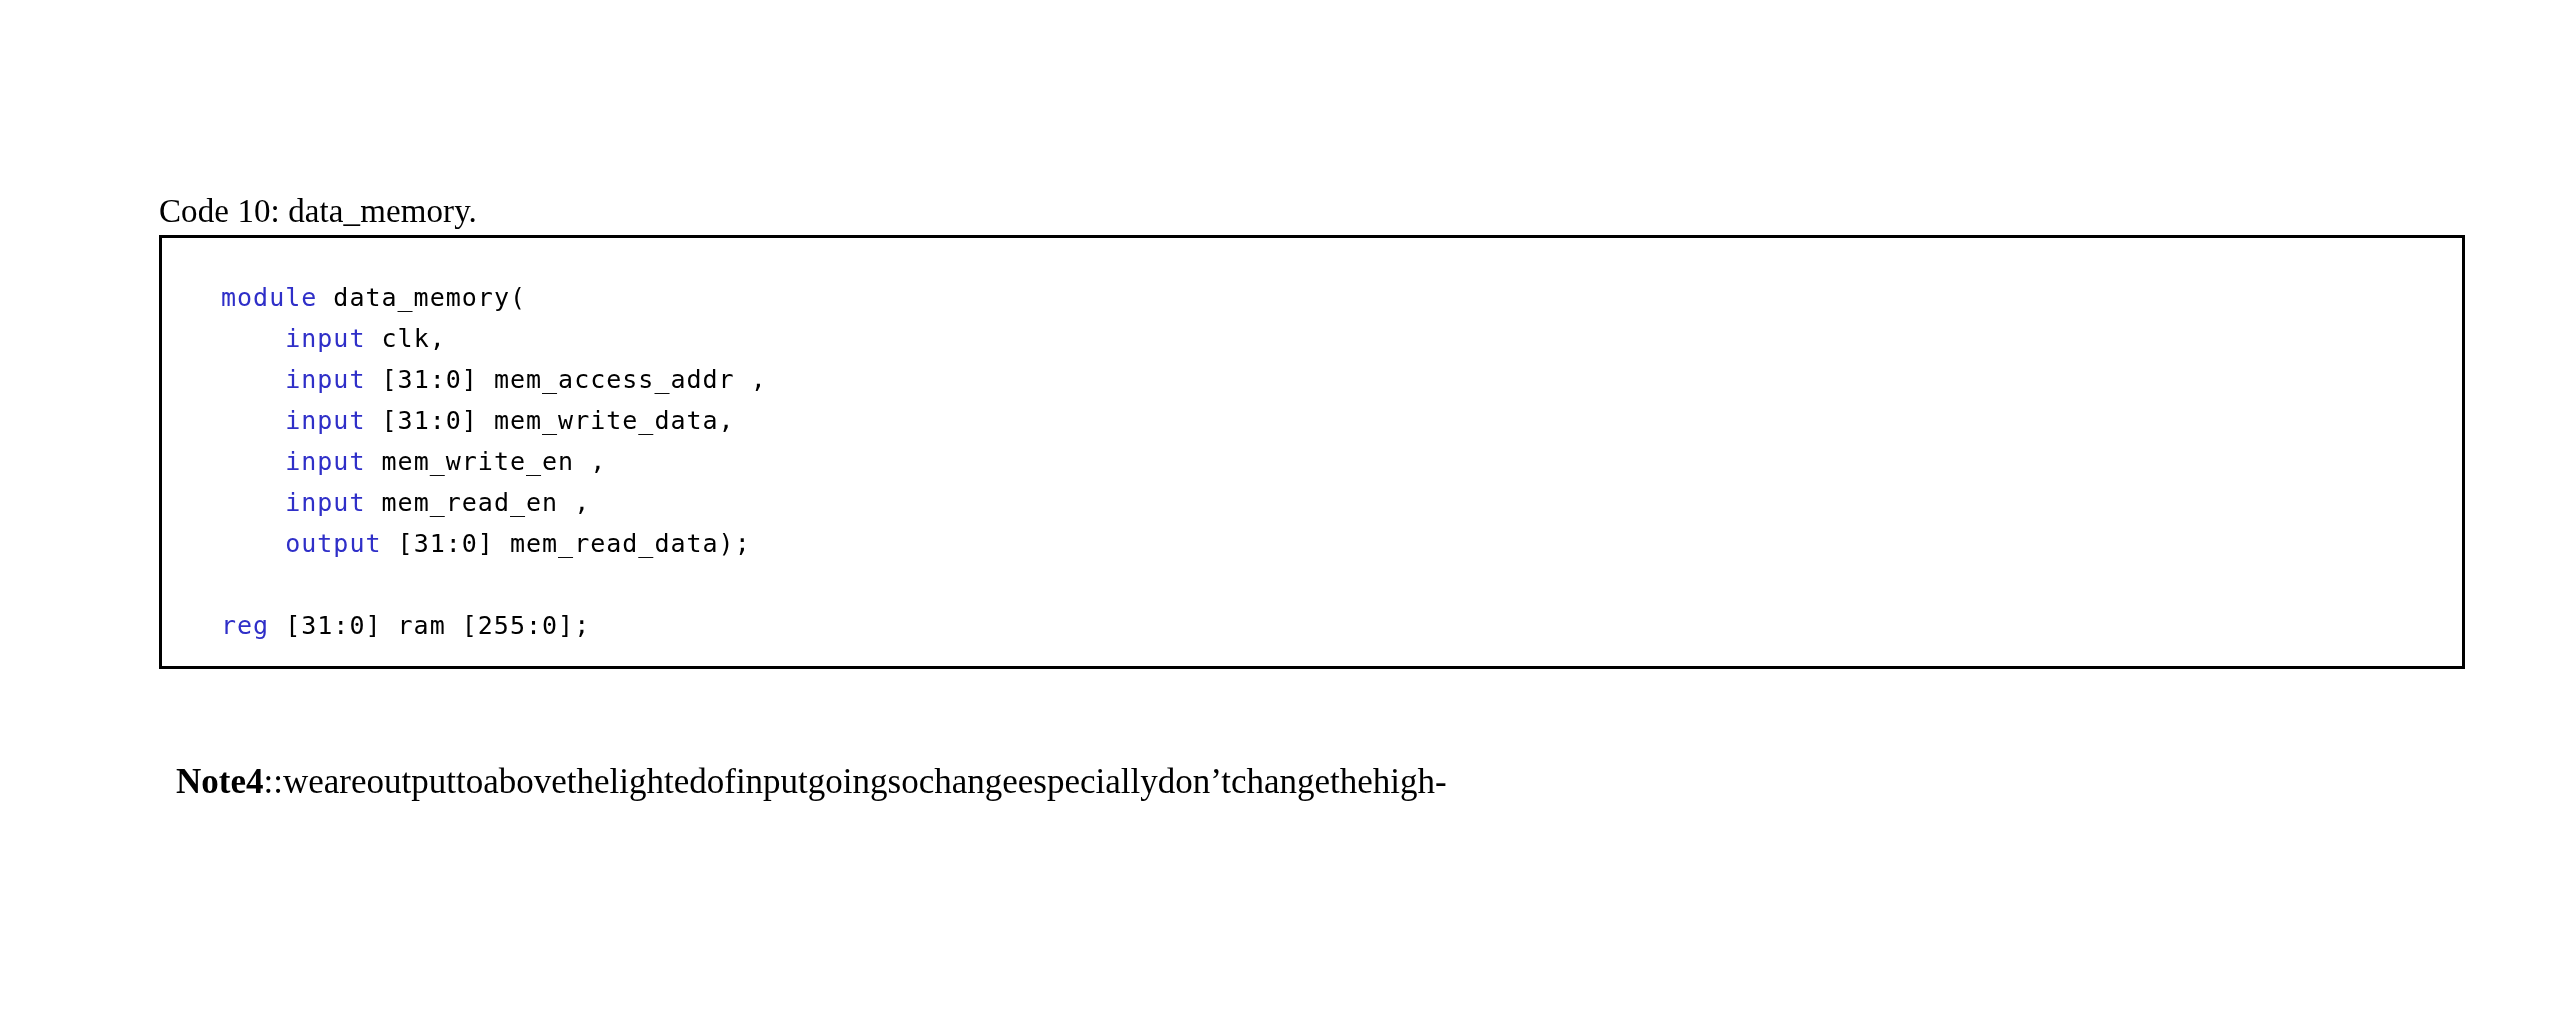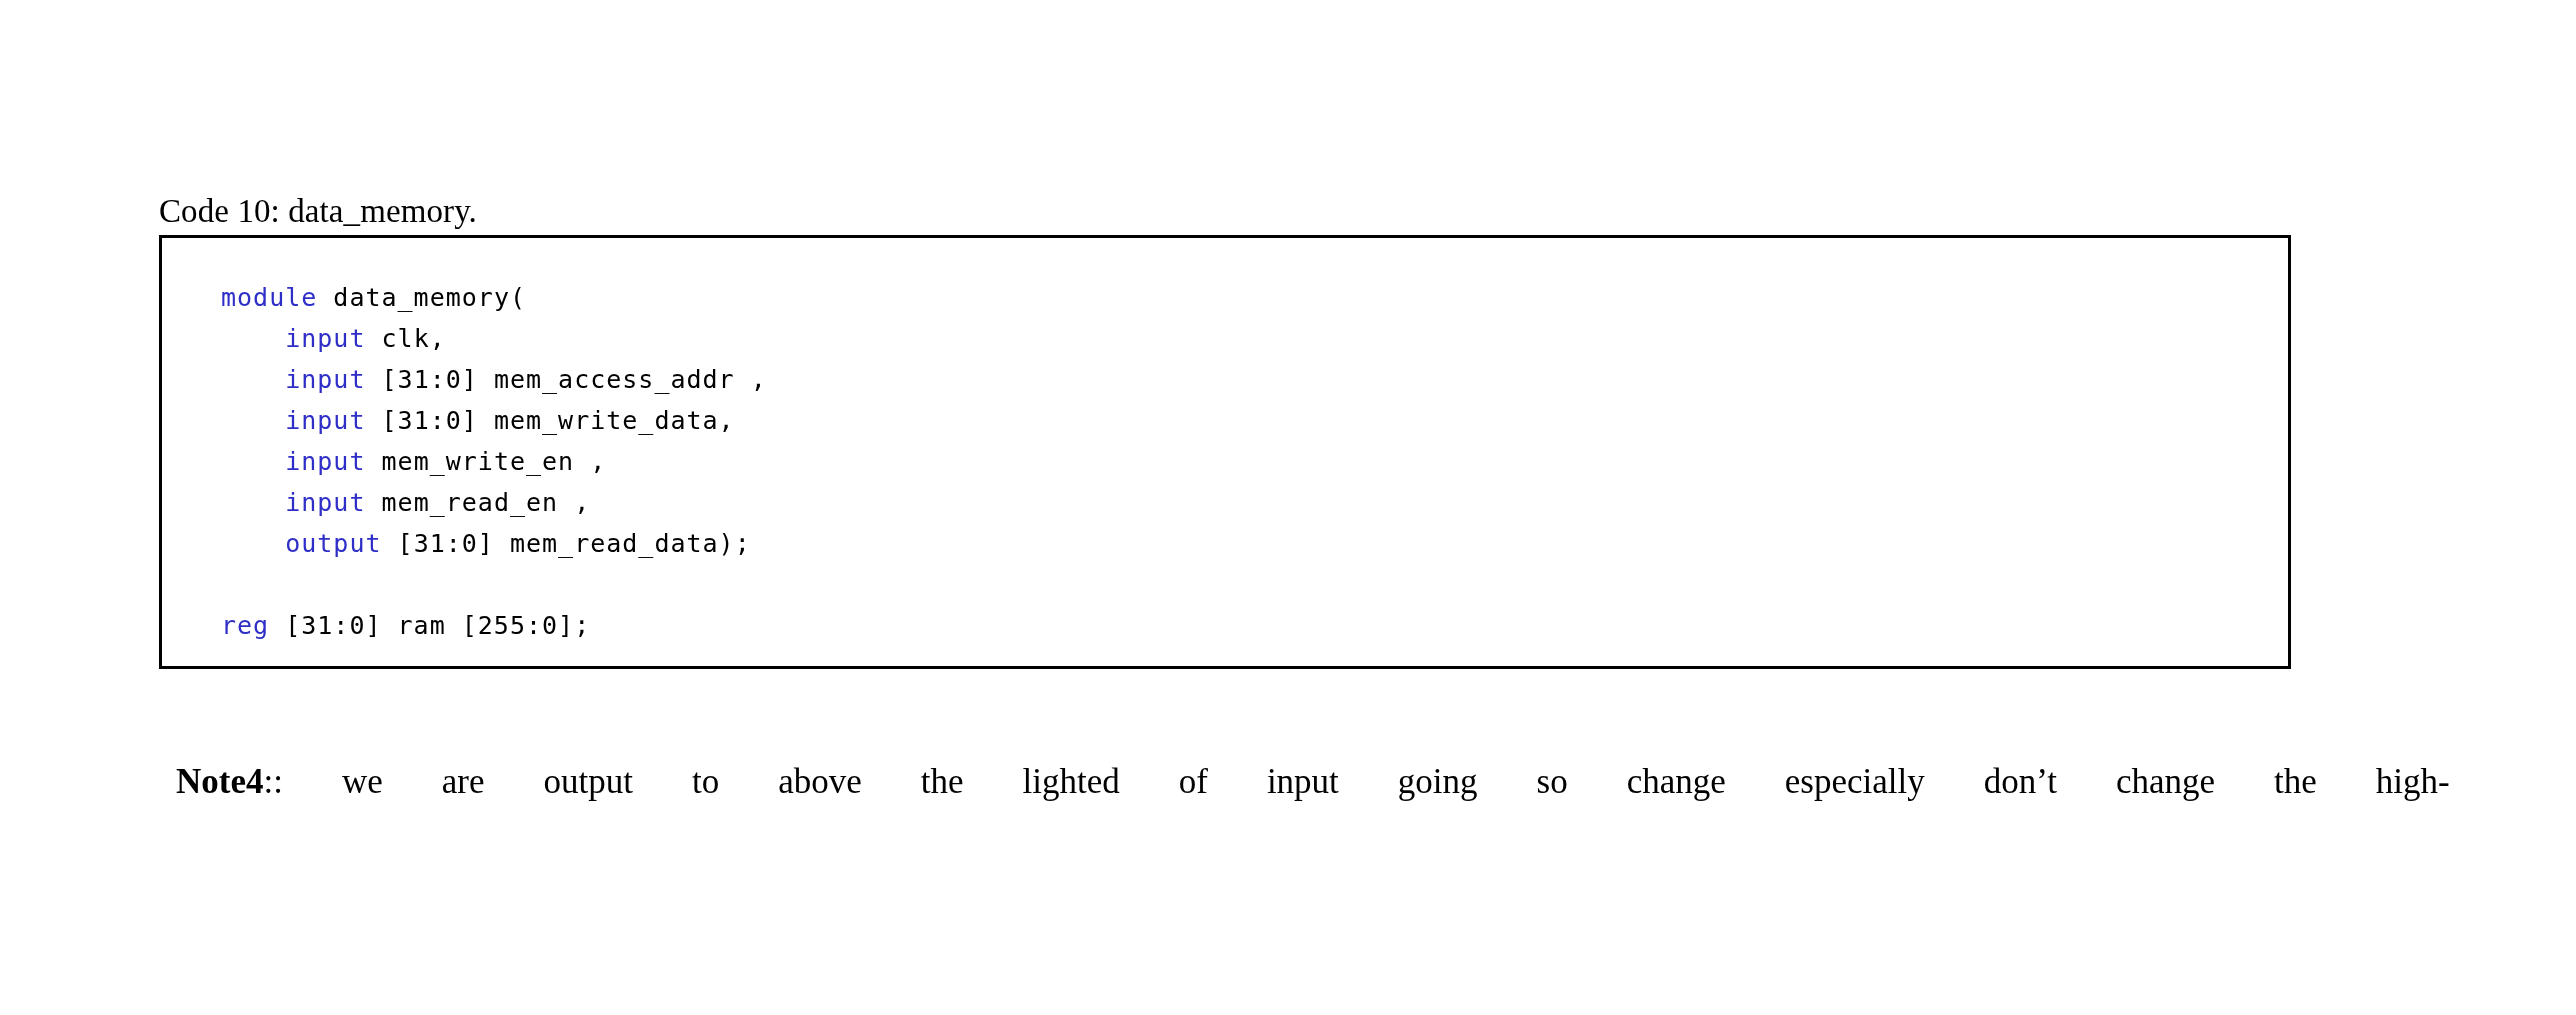--- a/index.html
+++ b/index.html
@@ -41,21 +41,21 @@
     white-space: nowrap;
     color: #000000;
     margin-top: 21px;
   }
 
   
   .code-frame {
     position: absolute;
     left: 159px;
     top: 235px;
-    width: 2132px;
+    width: 2306px;
     height: 434px;
     box-sizing: border-box;
     border: 3px solid #000000;
     background: #ffffff;
   }
 
   .code-body {
     position: absolute;
     left: 59px;
     top: 39px;
@@ -95,21 +95,20 @@
     hyphens: manual;
   }
 
   .note-line {
     display: block;
     white-space: nowrap;
   }
 
   .note-line.justified {
     display: flex;
-    justify-content: space-between;
     width: 100%;
   }
 
   .note-label {
     font-weight: bold;
   }
 
   .nw {
     white-space: pre;
   }

